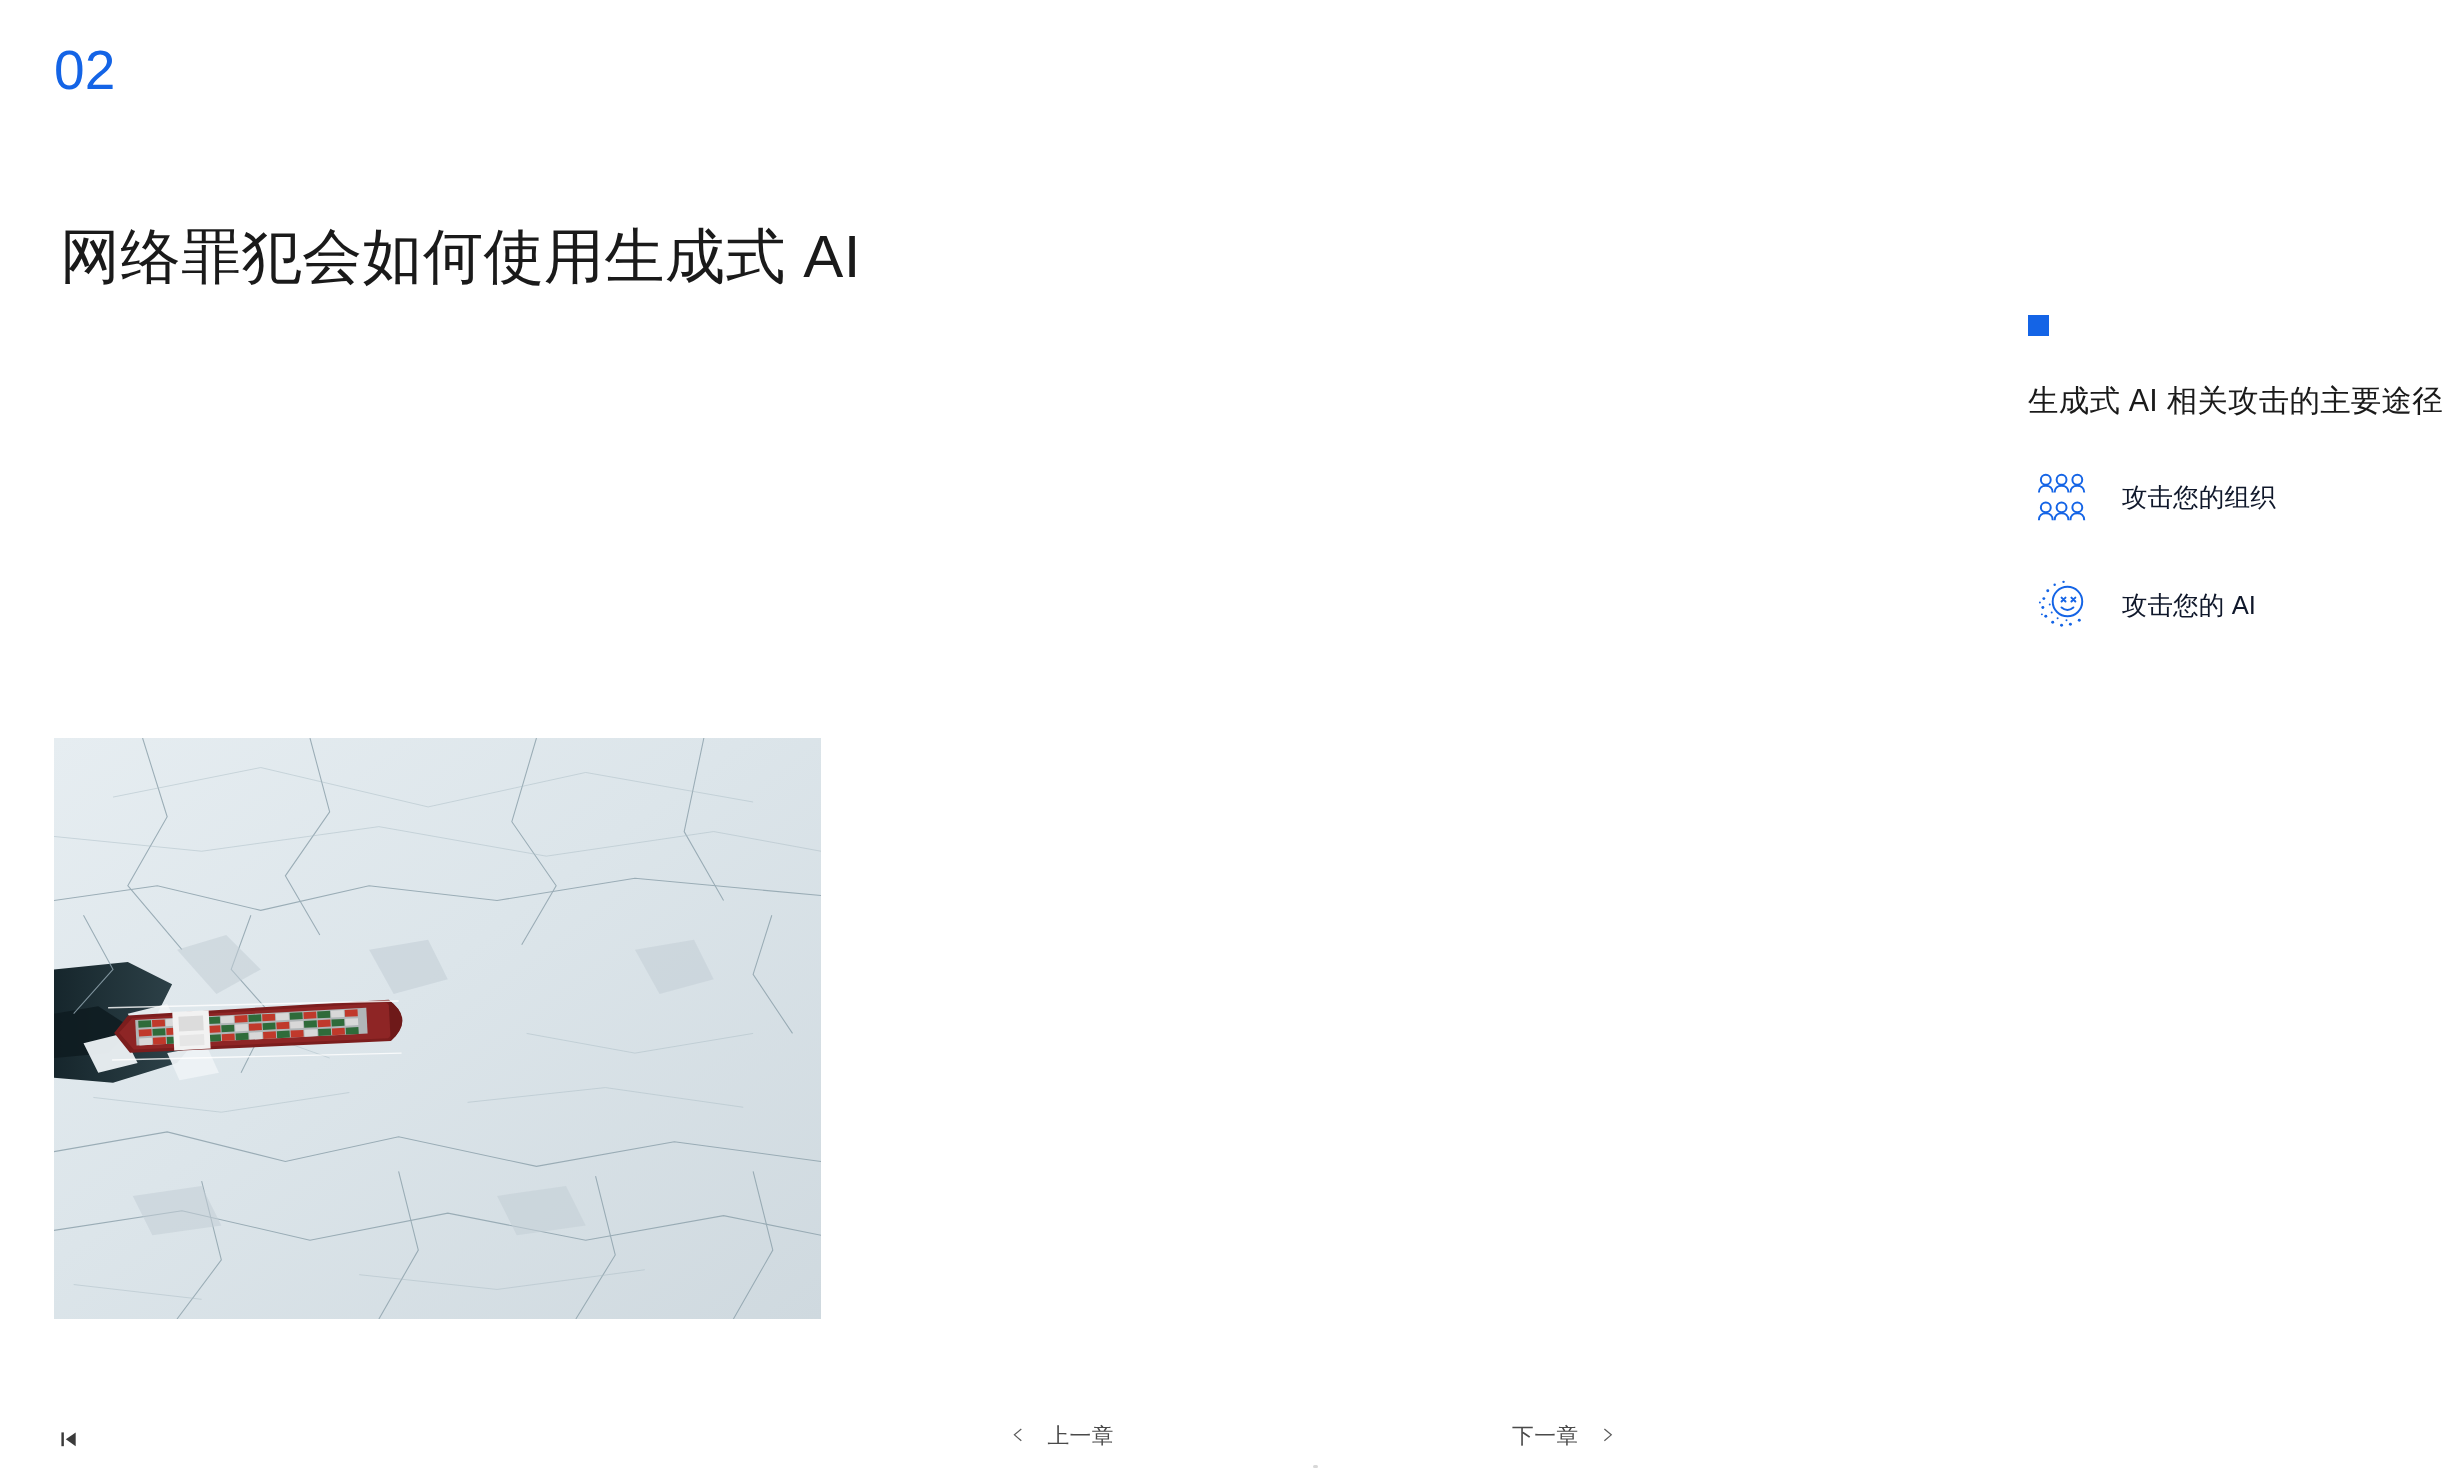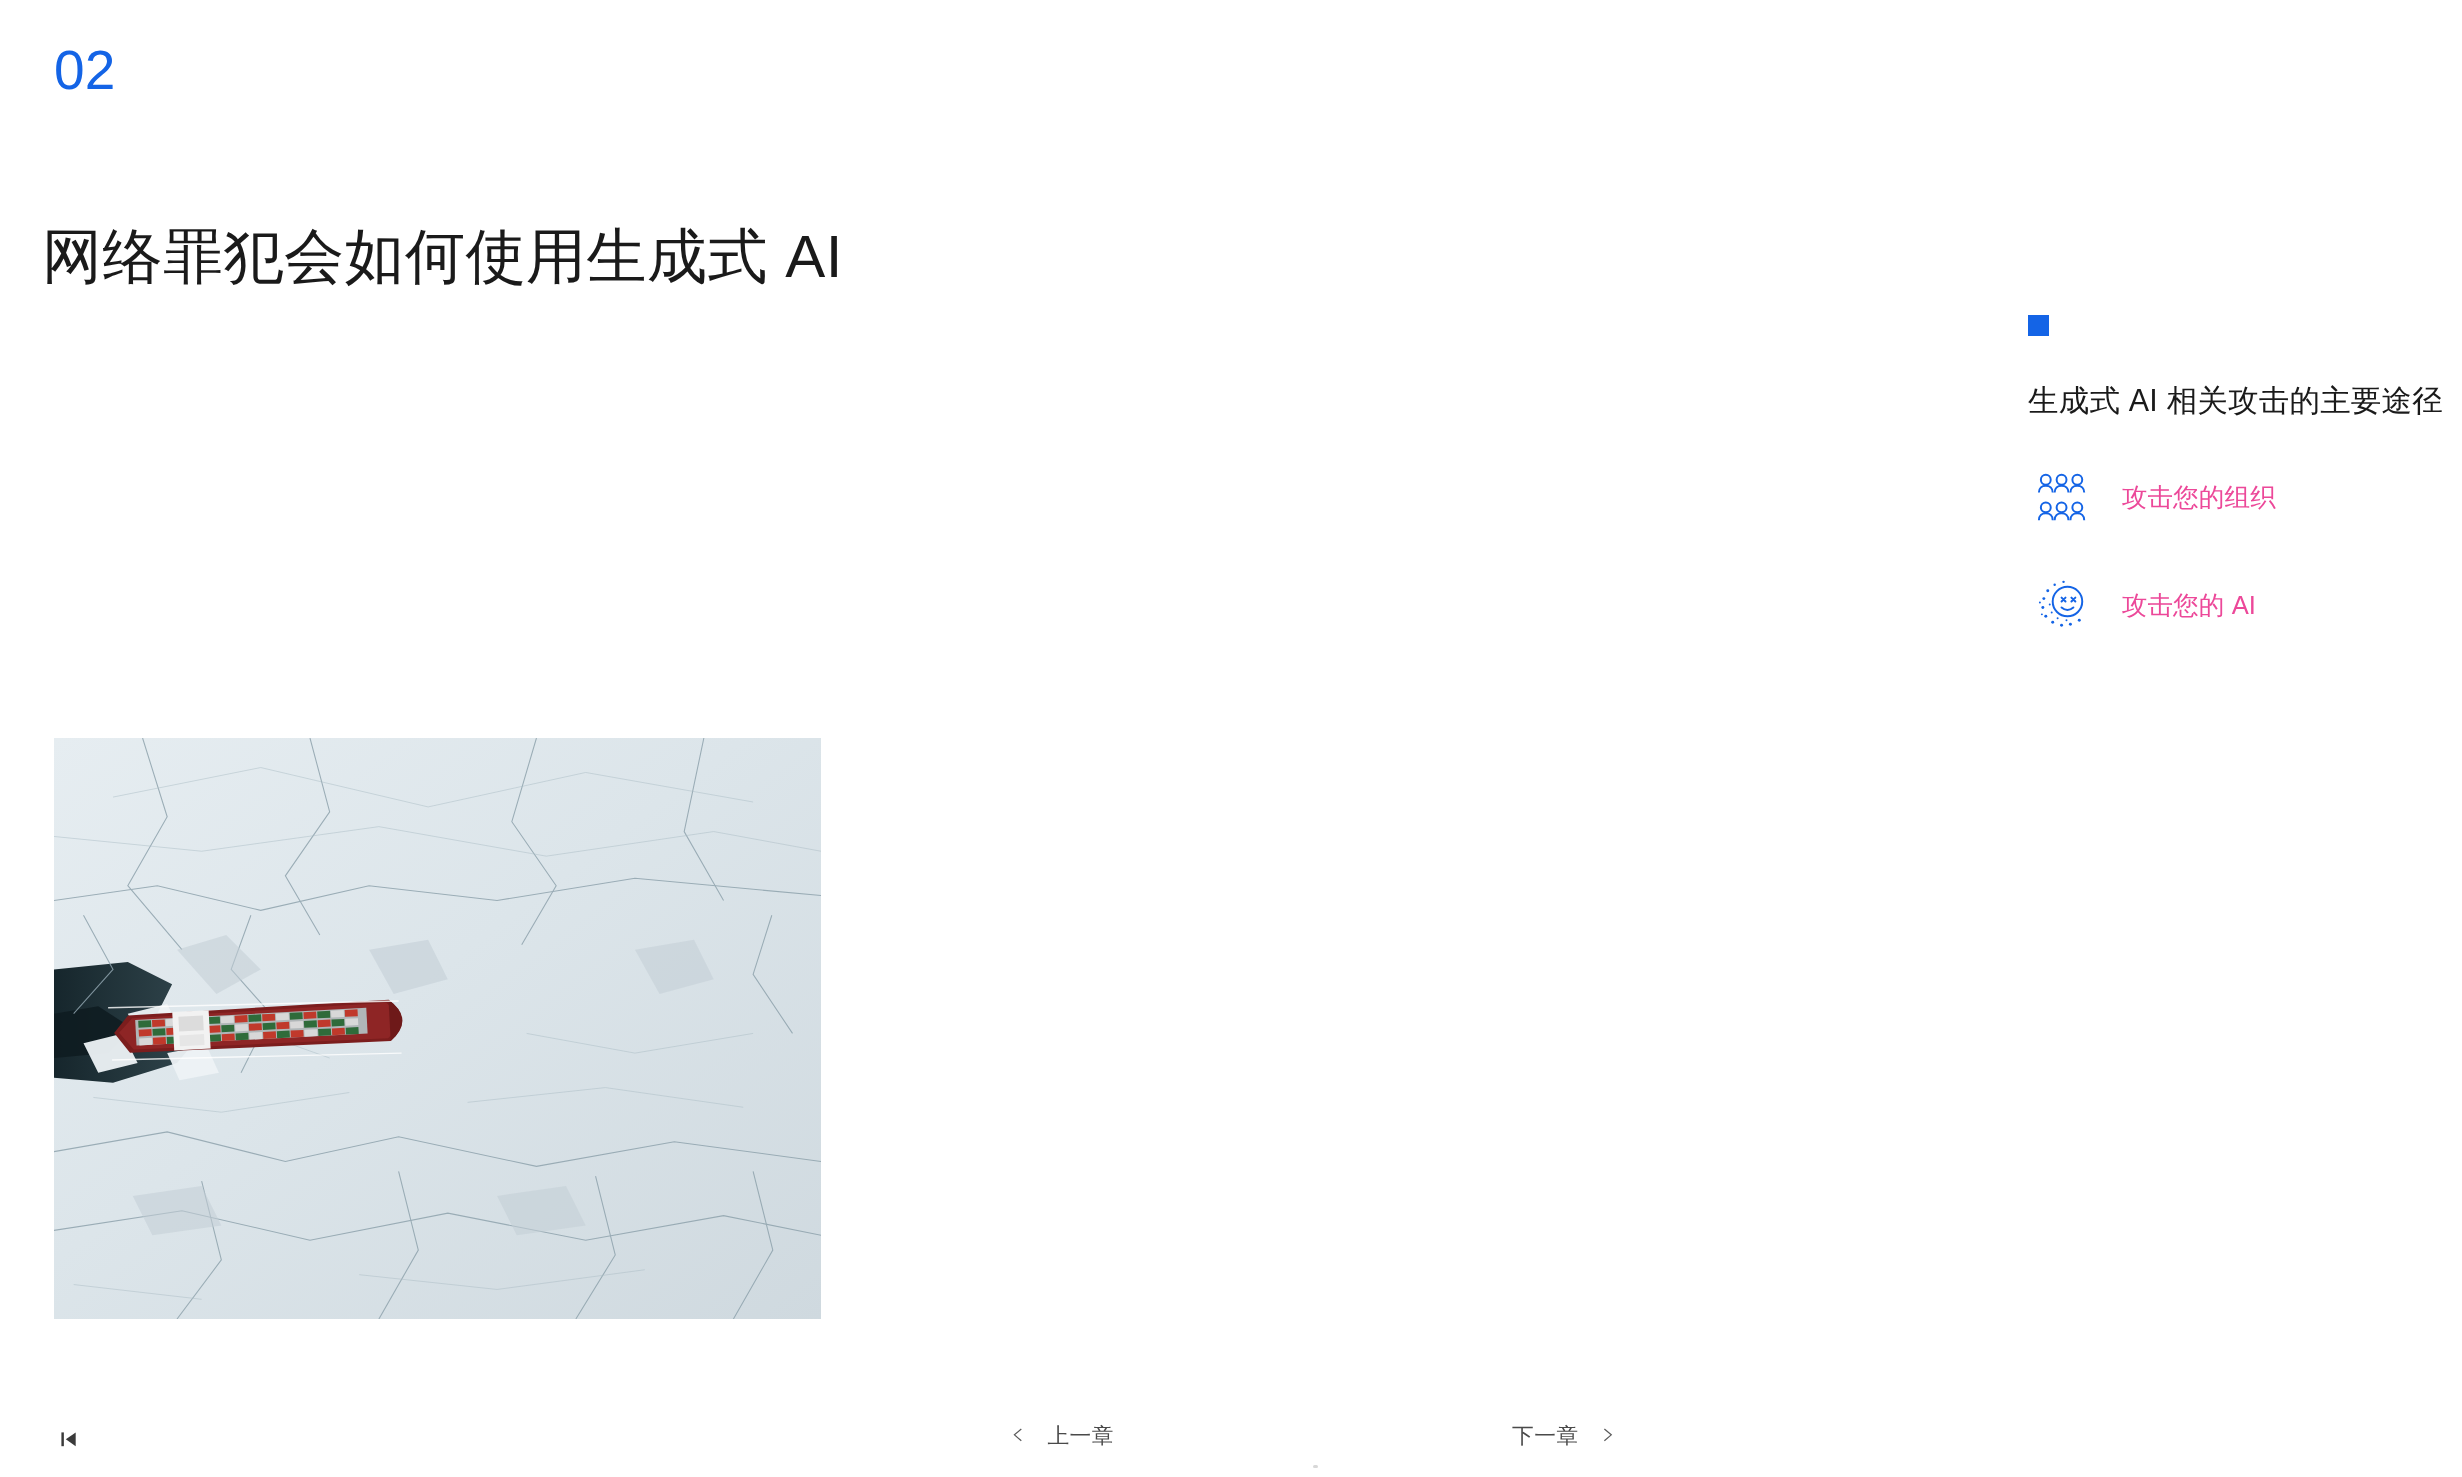--- a/index.html
+++ b/index.html
@@ -28,21 +28,21 @@
     left: 54px;
     top: 43px;
     font-size: 55px;
     line-height: 1;
     color: #1464e6;
     font-weight: 400;
     letter-spacing: 0.2px;
   }
   .page-title {
     position: absolute;
-    left: 42px;
+    left: 60px;
     top: 182px;
     font-size: 60px;
     line-height: 1.15;
     color: #1a1a1a;
     font-weight: 400;
     letter-spacing: 0.5px;
     white-space: nowrap;
   }
 
   
@@ -105,21 +105,21 @@
     height: 74px;
     flex: 0 0 74px;
     display: flex;
     align-items: center;
     justify-content: center;
   }
   .side-item .icon svg { display: block; }
   .side-item .label {
     font-size: 25.6px;
     line-height: 1.3;
-    color: #ec4899;
+    color: #0f172a;
     letter-spacing: 0.1px;
     margin-left: 19.7px;
     white-space: nowrap;
   }
 
   
   .footer {
     position: absolute;
     left: 0;
     right: 0;

